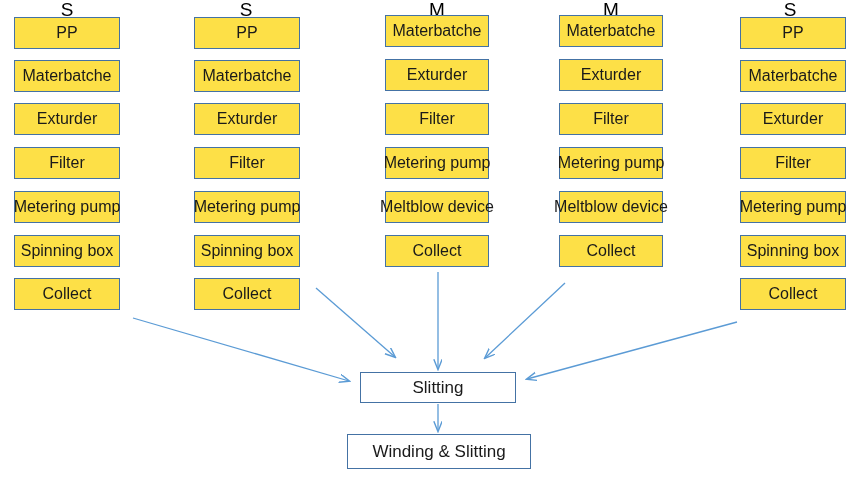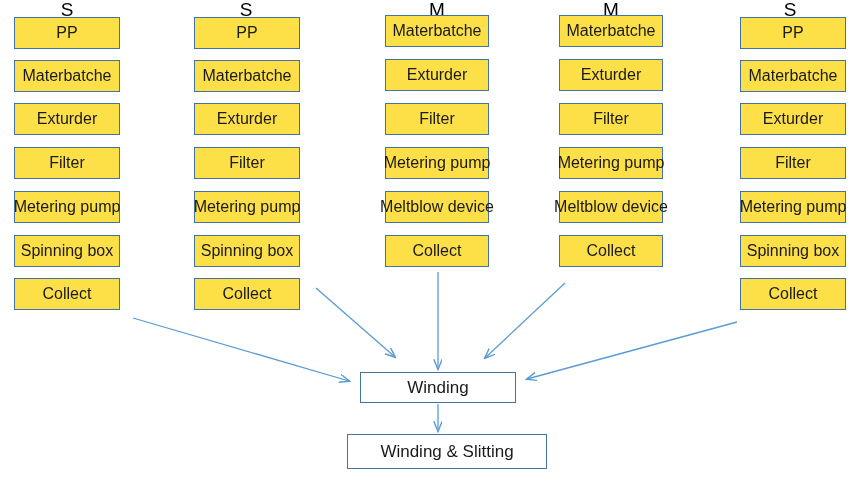--- a/index.html
+++ b/index.html
@@ -193,19 +193,19 @@
       </div>
       <div class="node overflow" style="left: 740px; top: 235px; width: 106px; height: 32px;">
         <span>Spinning box</span>
       </div>
       <div class="node overflow" style="left: 740px; top: 278px; width: 106px; height: 32px;">
         <span>Collect</span>
       </div>
     </div>
 
   <div class="bottom-node" id="calender-node" style="left:360px; top:372px; width:156px; height:31px;">
-    <span>Winding</span>
+    <span>Slitting</span>
   </div>
 
-  <div class="bottom-node" id="winding-node" style="left:347px; top:434px; width:200px; height:35px;">
+  <div class="bottom-node" id="winding-node" style="left:347px; top:434px; width:184px; height:35px;">
     <span>Winding &amp; Slitting</span>
   </div>
 </div>
 
 </body></html>

